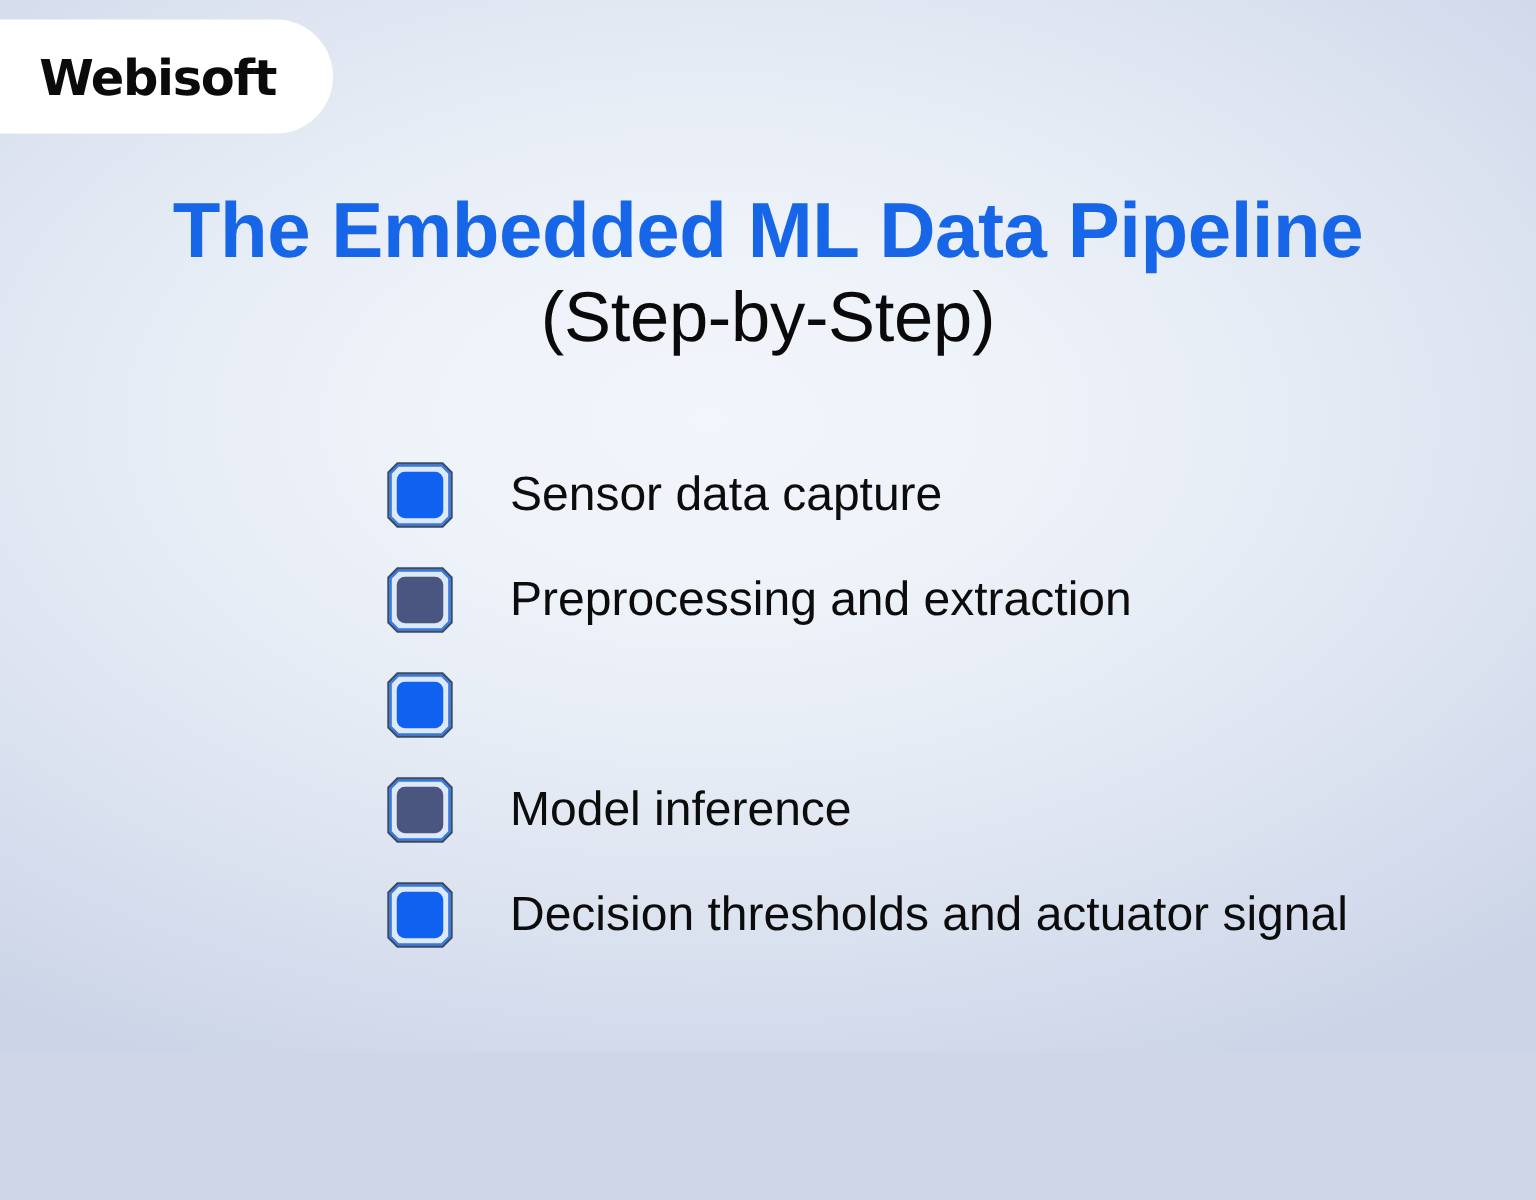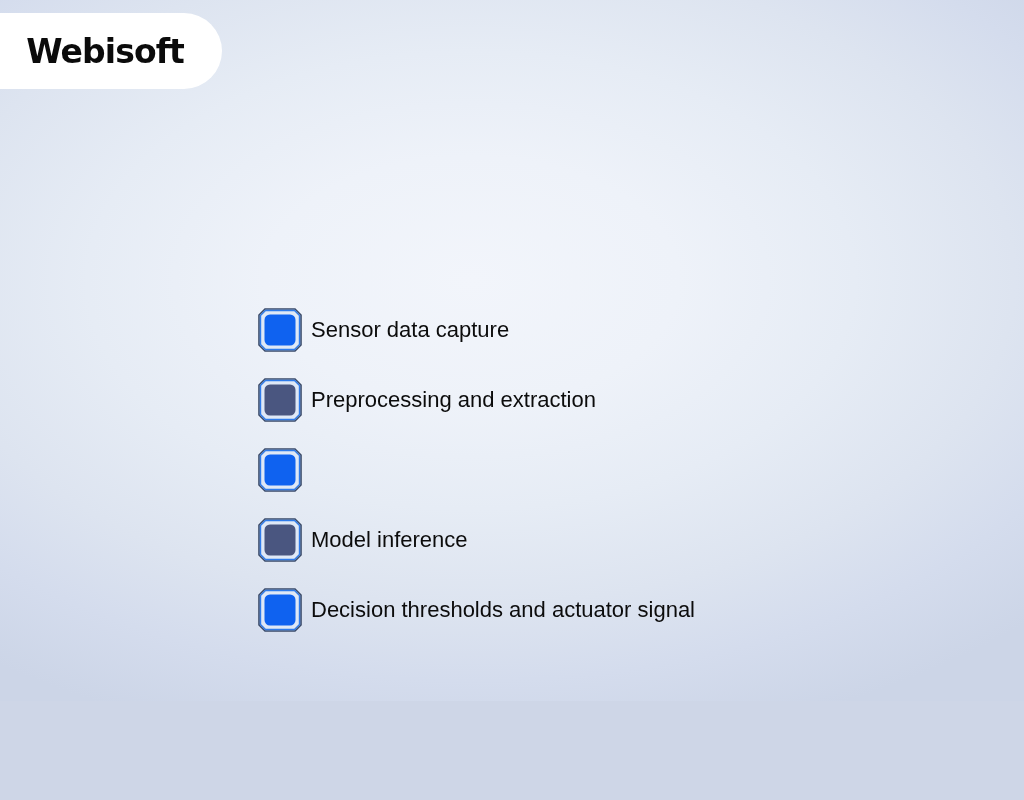--- a/index.html
+++ b/index.html
@@ -104,38 +104,42 @@
     flex: 0 0 48px;
     display: block;
   }
   .bullet-icon svg {
     display: block;
     width: 48px;
     height: 48px;
   }
 
   .bullet-label {
-    margin-left: 7px;
+    margin-left: 36px;
     font-family: "Liberation Sans", sans-serif;
-    font-size: 22px;
+    font-size: 32px;
     font-weight: 400;
     color: #0c0c0c;
     line-height: 1.1;
     white-space: nowrap;
   }
 </style>
 </head>
 <body>
 
 <div class="slide">
 
   <div class="logo-pill">
     <span class="logo-text">Webisoft</span>
   </div>
 
+  <div class="title-block">
+    <div class="title-line1">The Embedded ML Data Pipeline</div>
+    <div class="title-line2">(Step-by-Step)</div>
+  </div>
 
   <div class="bullet-list">
       <div class="bullet-row">
         <span class="bullet-icon">
           <svg viewBox="0 0 48 48" xmlns="http://www.w3.org/2000/svg">
             <path d="M9 3 H39 L45 9 V39 L39 45 H9 L3 39 V9 Z" fill="none" stroke="#3a4a68" stroke-width="1.6"></path>
             <path d="M9.5 4.5 H38.5 L43.5 9.5 V38.5 L38.5 43.5 H9.5 L4.5 38.5 V9.5 Z" fill="#dfe8f6" stroke="#2f7bea" stroke-width="1.4"></path>
             <rect x="8.5" y="8.5" width="31" height="31" rx="5.5" ry="5.5" fill="#0f62f0"></rect>
           </svg>
         </span>

